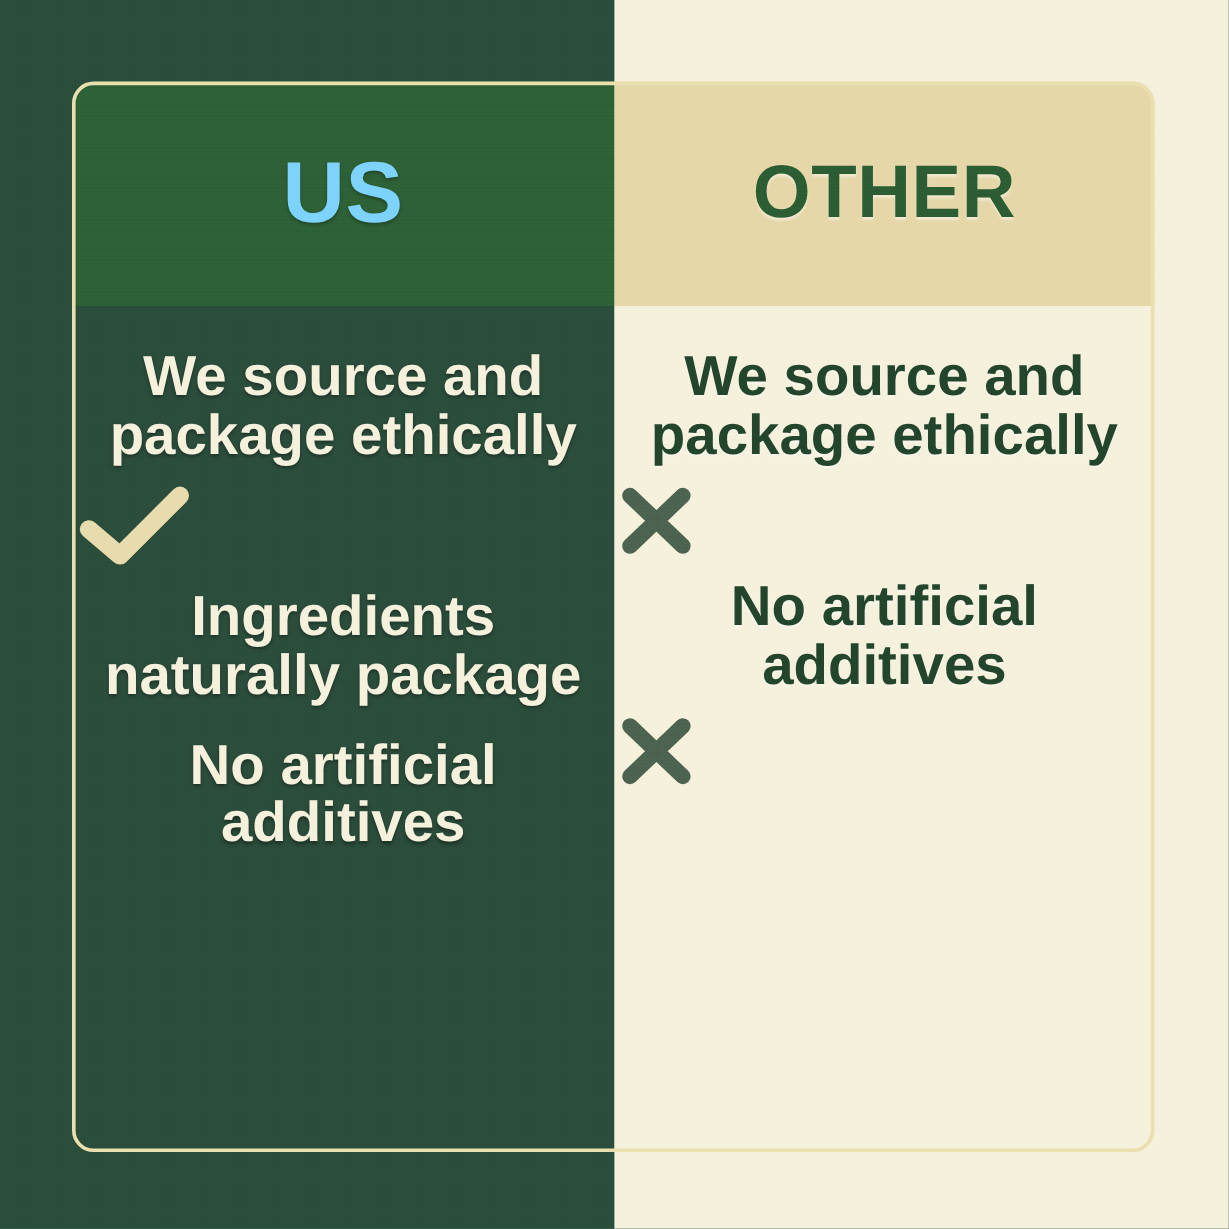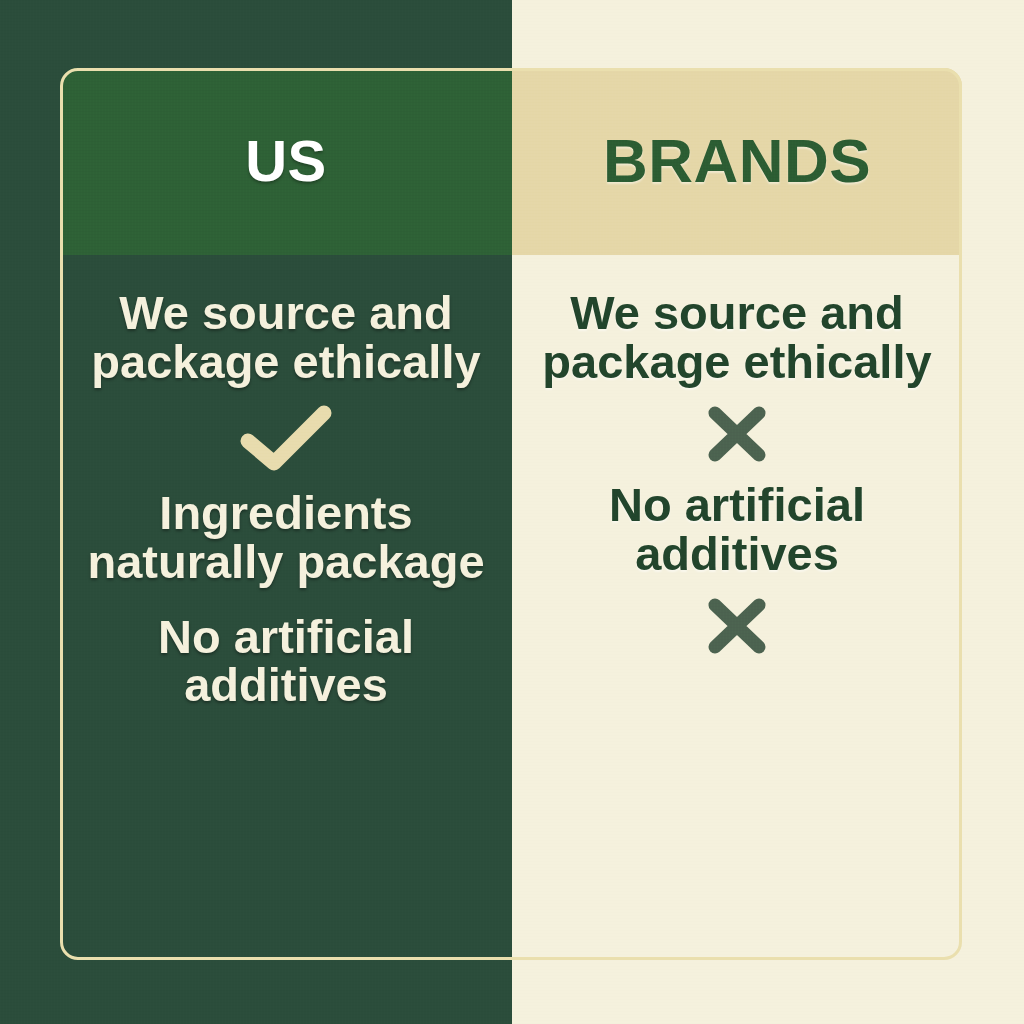--- a/index.html
+++ b/index.html
@@ -93,41 +93,41 @@
     width: 450px;
     background: #e5d7a8;
     border-radius: 0 18px 0 0;
   }
   .head-title {
     font-weight: 700;
     letter-spacing: .5px;
     line-height: .98;
   }
   .head-title.us {
-    font-size: 58px;
-    color: #ffffff;
+    font-size: 72px;
+    color: #7dd3fc;
     text-shadow: 0 2px 3px rgba(0,0,0,.30);
   }
   .head-title.other {
     font-size: 62px;
     color: #2c5d33;
     text-shadow: 0 2px 2px rgba(255,255,255,.45);
   }
 
   
   .body-row {
     display: flex;
     flex: 1 1 auto;
     min-height: 0;
   }
   .body-cell {
     box-sizing: border-box;
     display: flex;
     flex-direction: column;
-    align-items: center;
+    align-items: flex-start;
     justify-content: flex-start;
     padding-top: 34px;
   }
   .body-us {
     width: 452px;
     background: #2b4d3b;
     border-radius: 0 0 0 18px;
   }
   .body-other {
     width: 450px;
@@ -171,21 +171,21 @@
   <div id="card">
 
     <div class="header-row">
 
       <div class="head-cell head-us">
         <div class="head-title us">US</div>
       </div>
 
       <div class="head-cell head-other">
         <div class="head-title other">
-          <div>BRANDS</div>
+          <div>OTHER</div>
         </div>
       </div>
     </div>
 
     <div class="body-row">
 
       <div class="body-cell body-us">
 
         <div class="feature">We source and package ethically</div>
 

